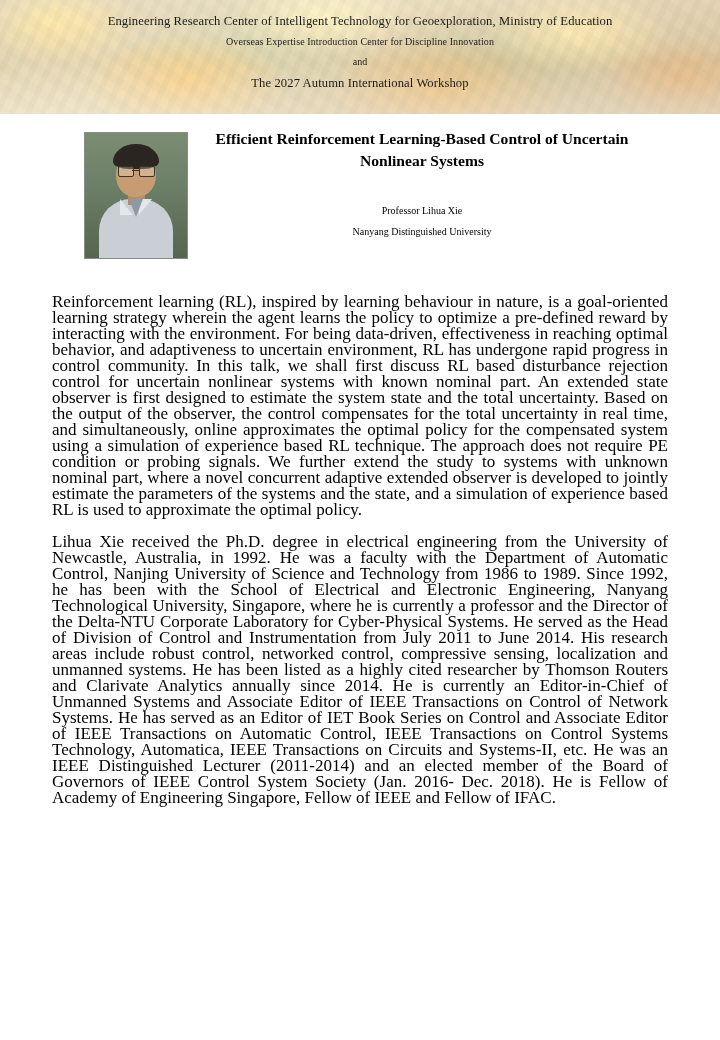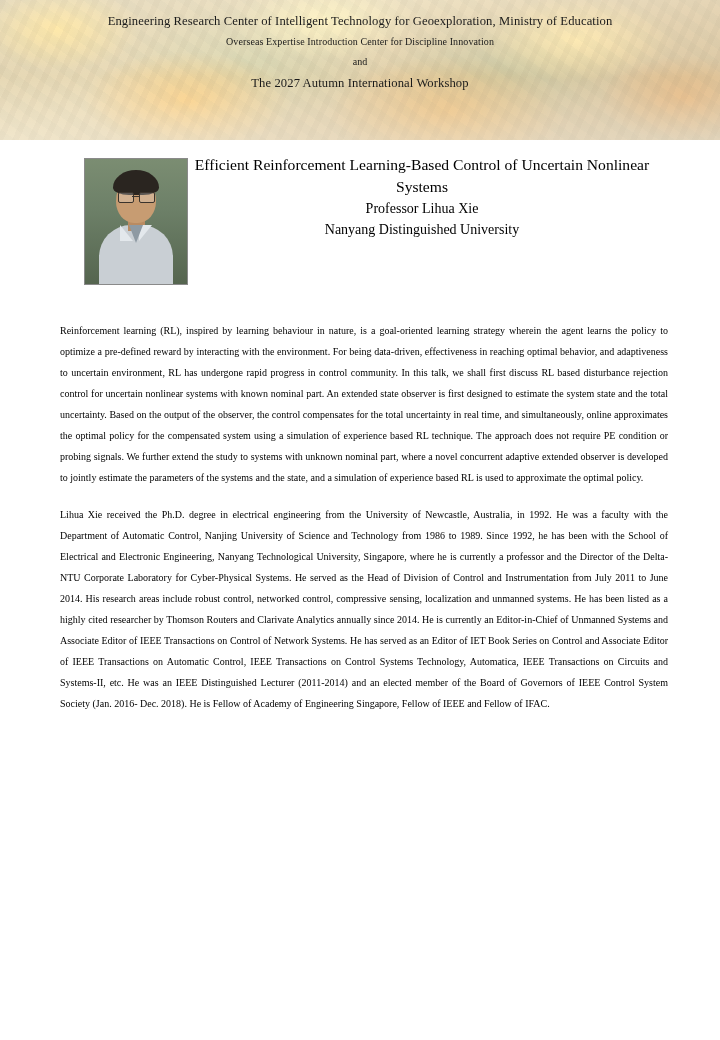--- a/index.html
+++ b/index.html
@@ -18,21 +18,21 @@
     position: relative;
     width: 720px;
     height: 1040px;
     background: #ffffff;
   }
 
   
   .banner {
     position: relative;
     width: 720px;
-    height: 140px;
+    height: 114px;
     overflow: hidden;
     background: #d8c49a;
   }
   .banner-art {
     position: absolute;
     inset: 0;
     background:
       radial-gradient(ellipse 120px 60px at 8% 20%, rgba(255,214,96,0.95), rgba(255,214,96,0) 70%),
       radial-gradient(ellipse 150px 70px at 26% 72%, rgba(247,176,54,0.9), rgba(247,176,54,0) 70%),
       radial-gradient(ellipse 130px 55px at 45% 15%, rgba(255,236,150,0.9), rgba(255,236,150,0) 70%),
@@ -180,38 +180,39 @@
     clip-path: polygon(0 0, 100% 0, 50% 100%);
   }
 
   .title-text {
     margin-left: 130px;
     text-align: center;
     padding-right: 6px;
   }
   .talk-title {
     font-size: 15.6px;
-    font-weight: normal;
+    font-weight: bold;
     line-height: 22px;
     margin: 12px 0 0 0;
   }
   .speaker-block {
-    font-size: 14px;
+    margin-top: 28px;
+    font-size: 10px;
     line-height: 21px;
   }
 
   
   .body-wrap {
     padding: 0 52px;
     margin-top: 26px;
   }
   p.para {
-    margin: 0 0 16px 8px;
-    font-size: 10px;
-    line-height: 21px;
+    margin: 0 0 16px 0;
+    font-size: 17px;
+    line-height: 16px;
     text-align: justify;
     text-justify: inter-word;
   }
   p.para .lead {
     font-weight: normal;
   }
 </style>
 </head>
 <body>
 

